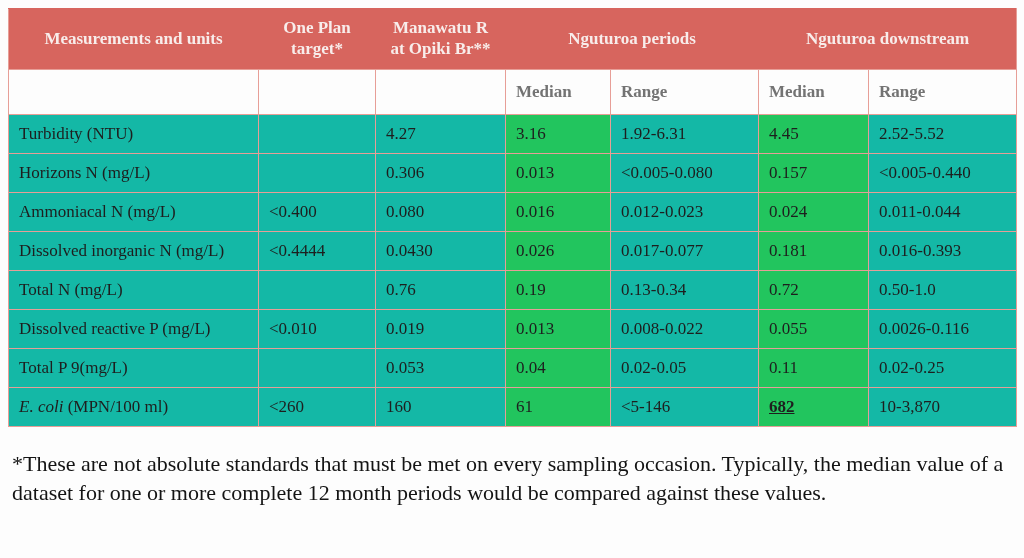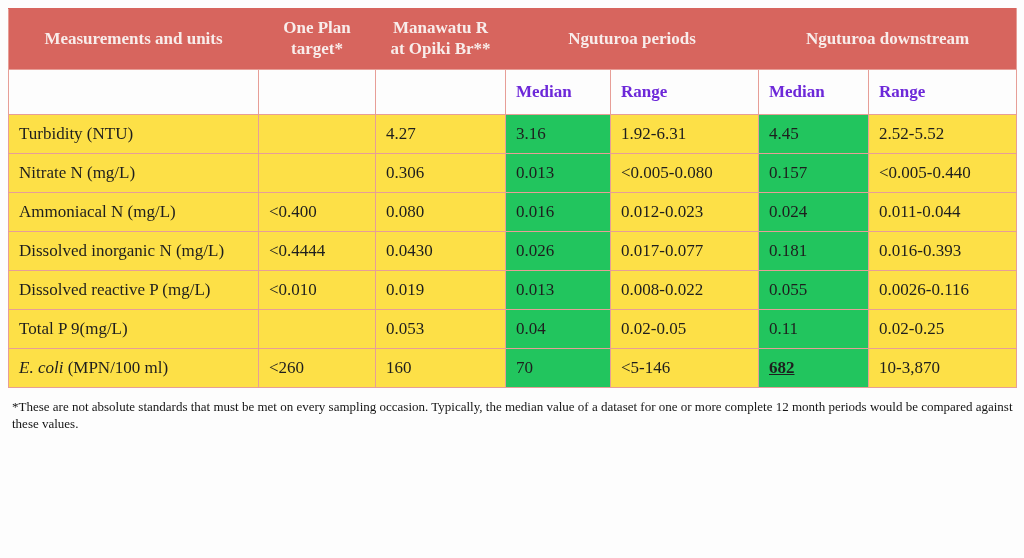--- a/index.html
+++ b/index.html
@@ -42,35 +42,35 @@
     height: 60px;
     white-space: pre-line;
     line-height: 1.22;
   }
   thead tr.main-header th:first-child { border-left-color: #e79e97; }
   thead tr.main-header th:last-child  { border-right-color: #e79e97; }
   thead tr.main-header { border-top: 1.5px solid #e79e97; }
   
   thead tr.sub-header th {
     background: #fdfdfd;
-    color: #6d28d9;
+    color: #737373;
     font-weight: bold;
     height: 44px;
   }
   
-  tbody td { height: 38px; background: #fde047; }
+  tbody td { height: 38px; background: #14b8a6; }
   tbody td.median-col { background: #22c55e; }
   td.bold-val { font-weight: bold; text-decoration: underline; }
   .italic { font-style: italic; }
   
   .footnotes {
-    margin-top: 10px;
+    margin-top: 22px;
     padding-left: 4px;
     width: 1010px;
-    font-size: 13px;
+    font-size: 22px;
     line-height: 1.33;
     color: #141414;
   }
   .footnotes p { margin: 0 0 9px 0; }
 </style>
 </head>
 <body>
 
 <div class="page">
   <table class="data-table">
@@ -107,21 +107,21 @@
       <tr>
         <td>Turbidity (NTU)</td>
         <td></td>
         <td>4.27</td>
         <td class="median-col">3.16</td>
         <td>1.92-6.31</td>
         <td class="median-col">4.45</td>
         <td>2.52-5.52</td>
       </tr>
       <tr>
-        <td>Nitrate N (mg/L)</td>
+        <td>Horizons N (mg/L)</td>
         <td></td>
         <td>0.306</td>
         <td class="median-col">0.013</td>
         <td>&lt;0.005-0.080</td>
         <td class="median-col">0.157</td>
         <td>&lt;0.005-0.440</td>
       </tr>
       <tr>
         <td>Ammoniacal N (mg/L)</td>
         <td>&lt;0.400</td>
@@ -134,20 +134,29 @@
       <tr>
         <td>Dissolved inorganic N (mg/L)</td>
         <td>&lt;0.4444</td>
         <td>0.0430</td>
         <td class="median-col">0.026</td>
         <td>0.017-0.077</td>
         <td class="median-col">0.181</td>
         <td>0.016-0.393</td>
       </tr>
       <tr>
+        <td>Total N (mg/L)</td>
+        <td></td>
+        <td>0.76</td>
+        <td class="median-col">0.19</td>
+        <td>0.13-0.34</td>
+        <td class="median-col">0.72</td>
+        <td>0.50-1.0</td>
+      </tr>
+      <tr>
         <td>Dissolved reactive P (mg/L)</td>
         <td>&lt;0.010</td>
         <td>0.019</td>
         <td class="median-col">0.013</td>
         <td>0.008-0.022</td>
         <td class="median-col">0.055</td>
         <td>0.0026-0.116</td>
       </tr>
       <tr>
         <td>Total P 9(mg/L)</td>
@@ -155,21 +164,21 @@
         <td>0.053</td>
         <td class="median-col">0.04</td>
         <td>0.02-0.05</td>
         <td class="median-col">0.11</td>
         <td>0.02-0.25</td>
       </tr>
       <tr>
         <td><span class="italic">E. coli</span><span> (MPN/100 ml)</span></td>
         <td>&lt;260</td>
         <td>160</td>
-        <td class="median-col">70</td>
+        <td class="median-col">61</td>
         <td>&lt;5-146</td>
         <td class="median-col bold-val">682</td>
         <td>10-3,870</td>
       </tr>
     </tbody>
   </table>
 
   <div class="footnotes">
     <p>*These are not absolute standards that must be met on every sampling occasion. Typically, the median value of a dataset for one or more complete 12 month periods would be compared against these values.</p>
   </div>

